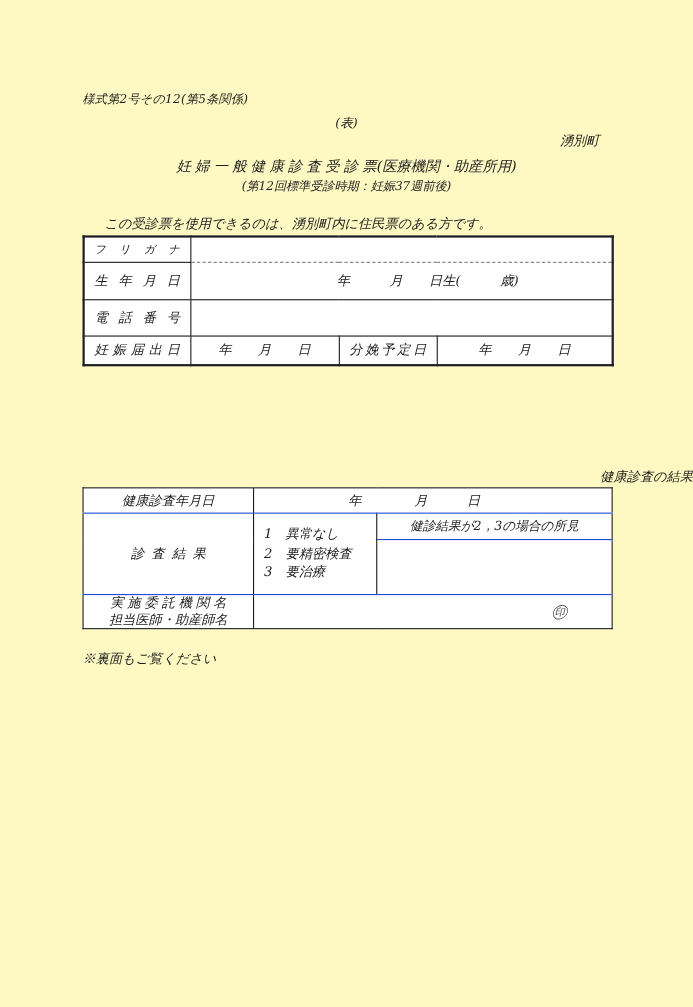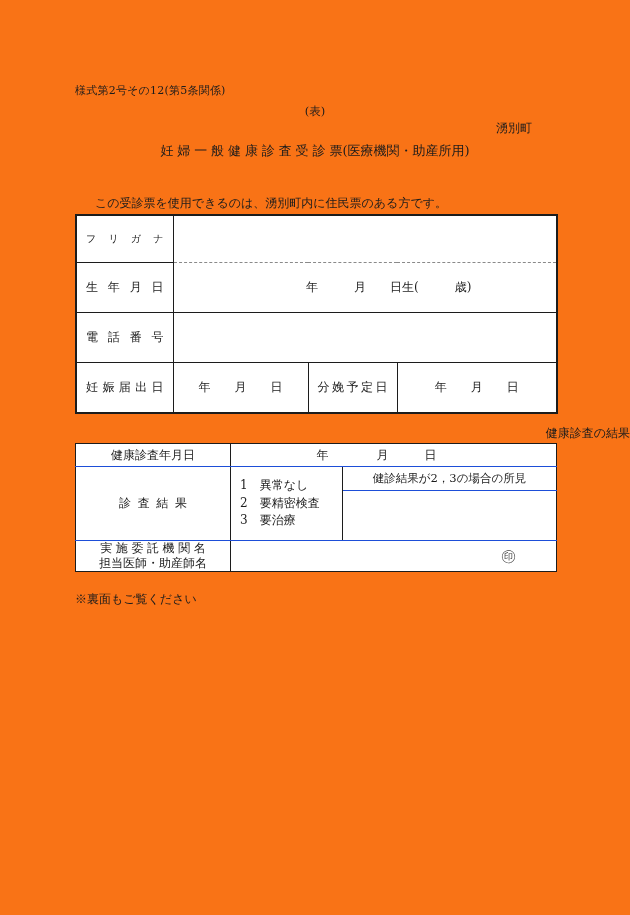--- a/index.html
+++ b/index.html
@@ -1,41 +1,41 @@
 <!DOCTYPE html>
 <html><head>
 <meta charset="utf-8">
 <style>
   html, body { margin:0; padding:0; background:#ffffff; }
   .page {
-    position:relative; width:630px; height:915px; background:#f97316;
+    position:relative; width:630px; height:915px; background:#fef9c3;
     font-family:"DejaVu Serif","Liberation Serif",serif;
-    color:#1c1c1c; overflow:hidden;
+    color:#1c1c1c; overflow:hidden;font-style:italic;
   }
   .abs { position:absolute; }
 
   .form-number { top:83px; left:75px; font-size:11px; letter-spacing:0.02em; }
   .side-label  { top:104px; left:0; width:100%; text-align:center; font-size:11.5px; }
-  .municipality{ top:120px; right:98px; font-size:12px; }
+  .municipality{ top:120px; right:85px; font-size:12px; }
   .doc-title   { top:142px; left:0; width:100%; text-align:center; font-size:13px; }
   .doc-title .title-main { letter-spacing:0.30em; margin-right:-0.30em; }
   .doc-subtitle{ top:162px; left:0; width:100%; text-align:center; font-size:11px; }
   .notice      { top:195px; left:95px; font-size:12px;text-align:center; }
   .table2-caption { top:425px; left:0; width:100%; text-align:right; font-size:12px; }
   .footnote    { top:591px; left:75px; font-size:12px; }
 
   table { border-collapse:collapse; table-layout:fixed; background:#fff; }
   td { padding:0; vertical-align:middle; font-size:12px; }
 
   
   .t1 { left:75px; top:214px; width:481px; border:2px solid #1c1c1c; }
   .t1 td { border-right:1px solid #1c1c1c; border-bottom:1px solid #1c1c1c; }
   .t1 tr td:last-child { border-right:none; }
   .t1 tr:last-child td { border-bottom:none; }
-  .t1 .lbl div { text-align:justify; text-align-last:justify; padding:16px 9px; }
+  .t1 .lbl div { text-align:justify; text-align-last:justify; padding:4px 9px; }
   .t1 .furigana-lbl { font-size:10px; }
   .t1 .furigana-val { border-bottom:1px dashed #8a8a8a; }
   .t1 .name-val { border-top:none; }
   .val-center { text-align:center; }
   .birth-val { text-align:center; padding-left:48px; }
 
   
   .t2 { left:75px; top:443px; width:481px; border:1.5px solid #1c1c1c; }
   .t2 td { border-right:1px solid #1c1c1c; border-bottom:1px solid #1d4ed8; }
   .t2 tr td:last-child { border-right:none; }
@@ -55,20 +55,21 @@
 
 <div class="page">
 
   <div class="abs form-number">様式第2号その12(第5条関係)</div>
   <div class="abs side-label">(表)</div>
   <div class="abs municipality">湧別町</div>
 
   <div class="abs doc-title">
     <span class="title-main">妊婦一般健康診査受診票</span><span>(医療機関・助産所用)</span>
   </div>
+  <div class="abs doc-subtitle">(第12回標準受診時期：妊娠37週前後)</div>
 
   <div class="abs notice">この受診票を使用できるのは、湧別町内に住民票のある方です。</div>
 
   <table class="abs t1">
     <colgroup>
         <col style="width:97px">
         <col style="width:135px">
         <col style="width:89px">
         <col style="width:160px">
       </colgroup>

